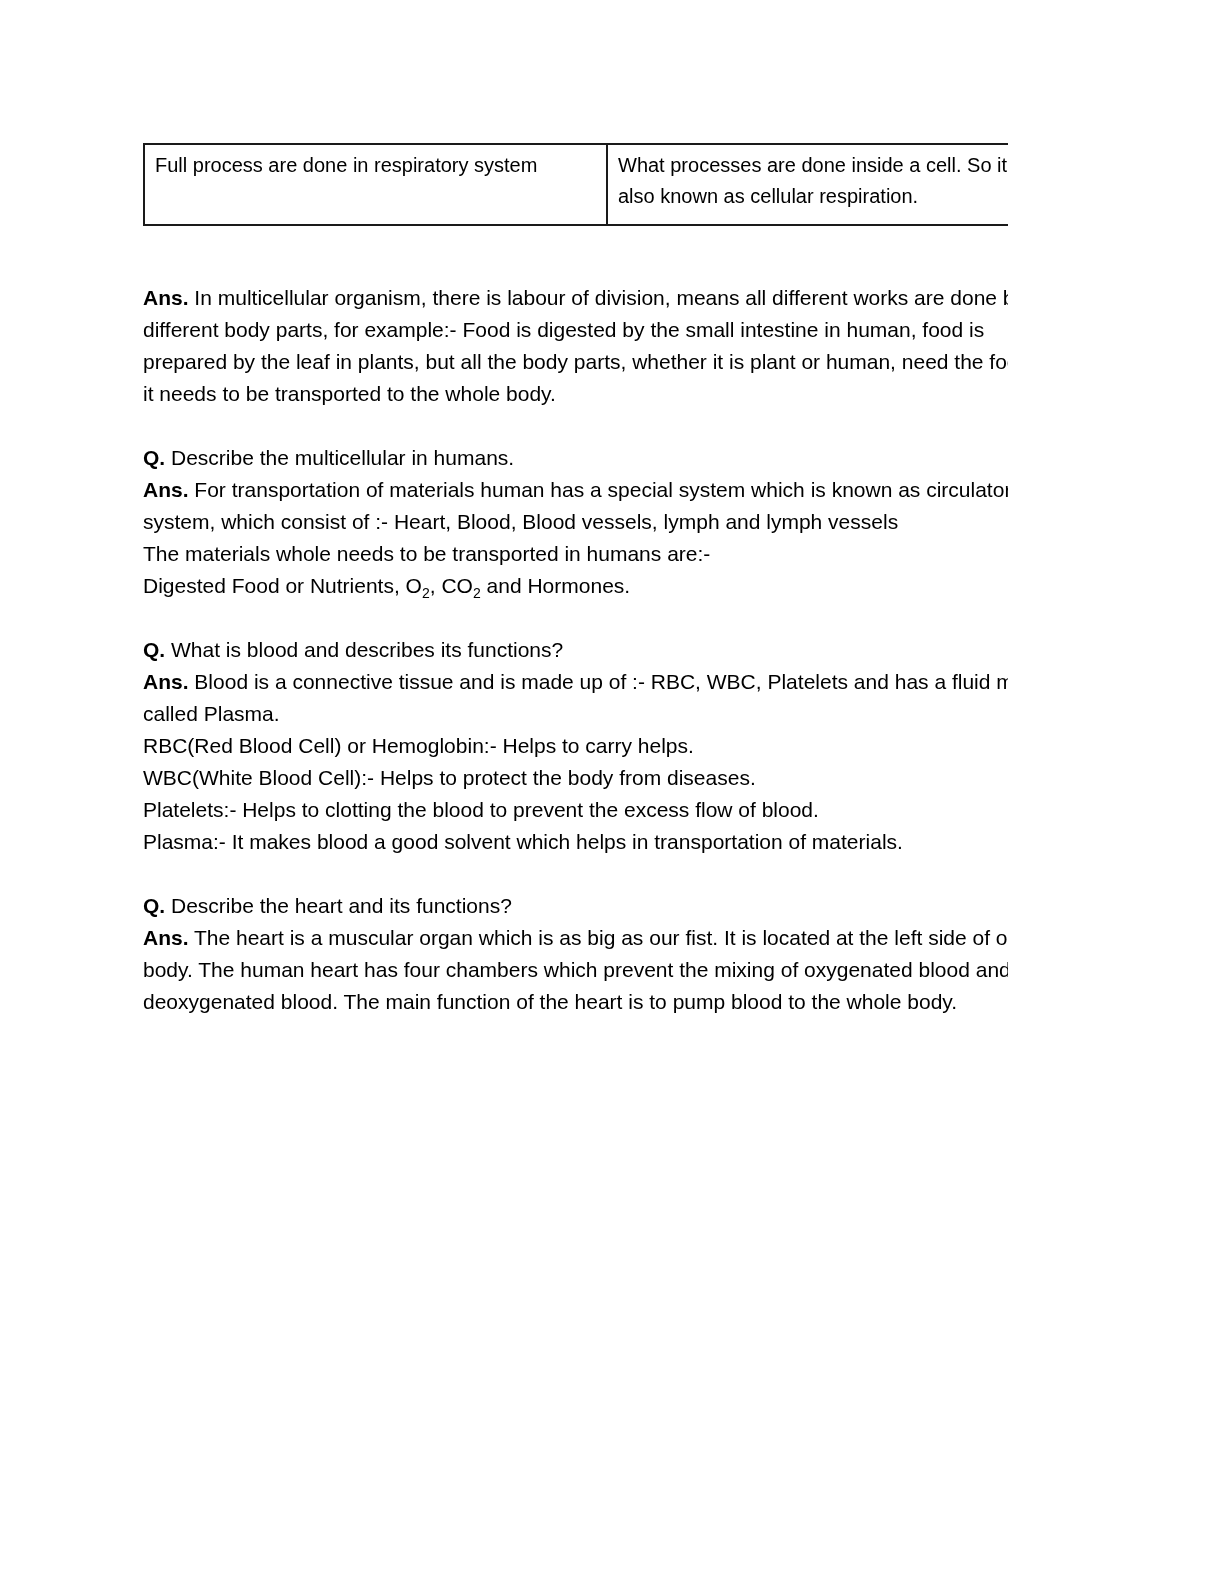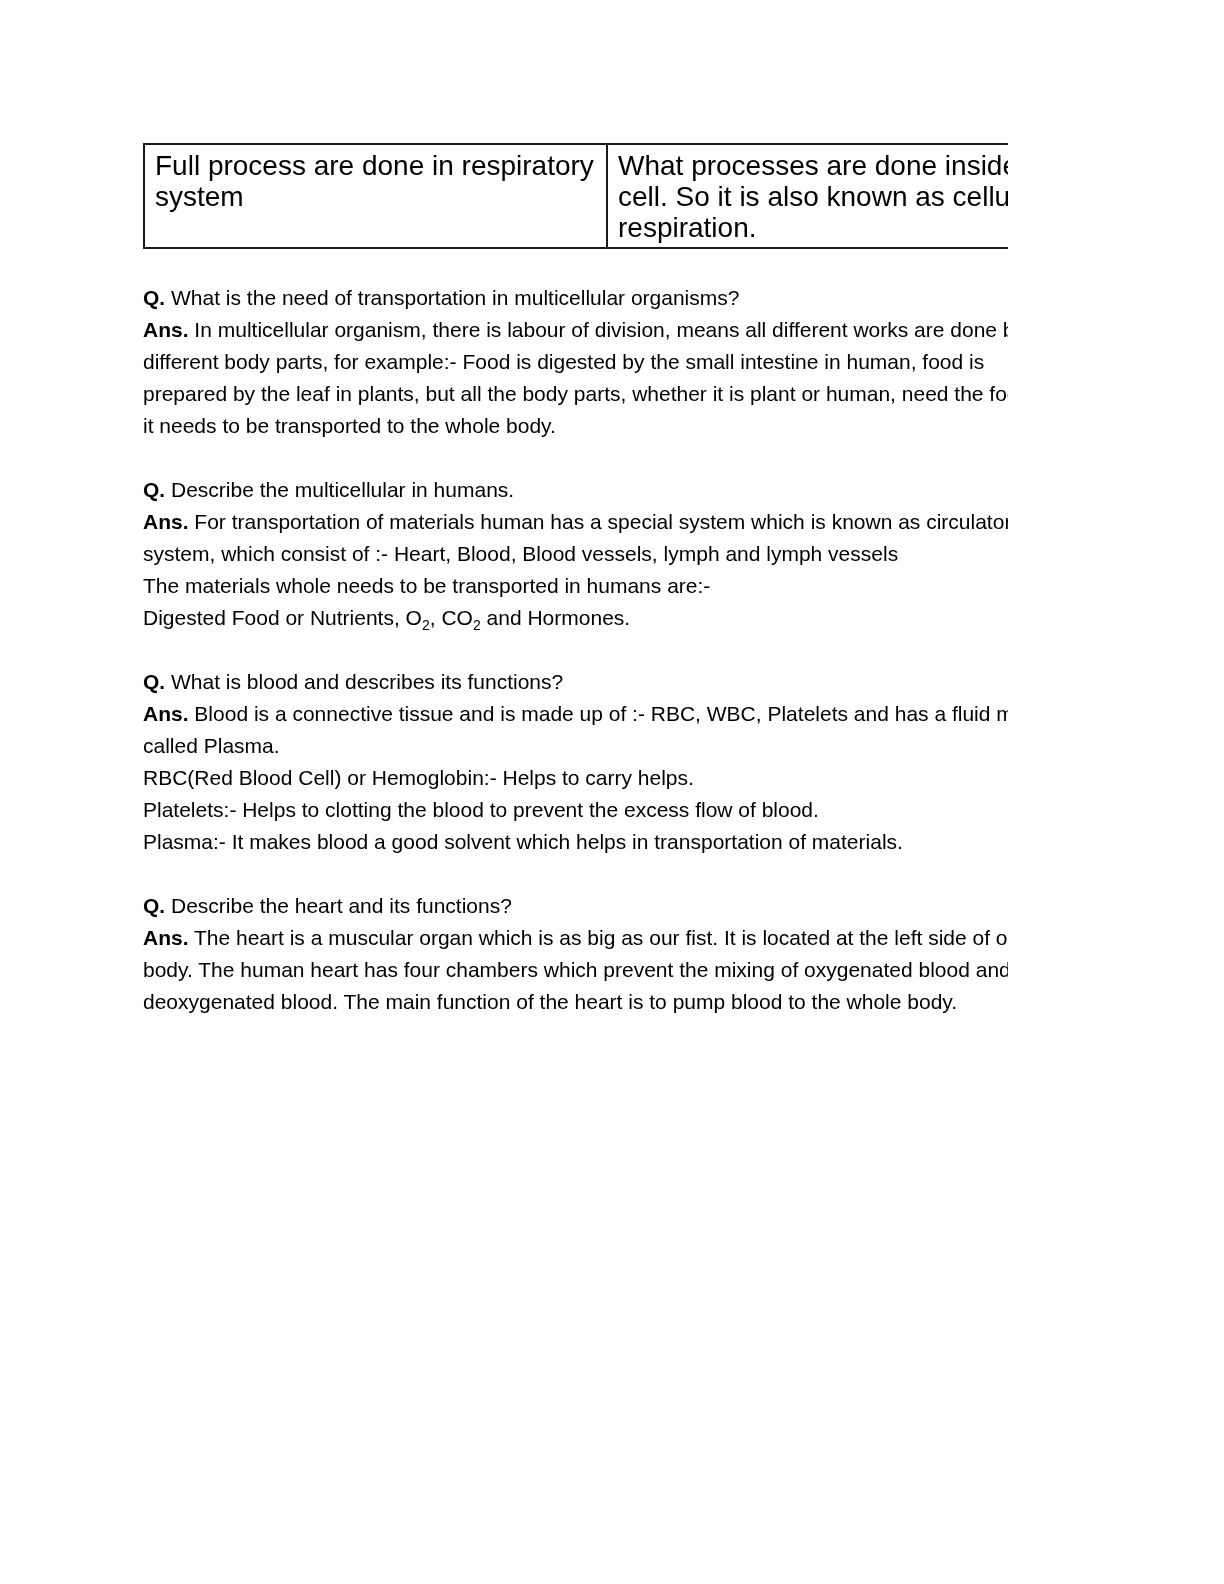--- a/index.html
+++ b/index.html
@@ -27,22 +27,22 @@
     position: absolute;
     top: 143px;
     left: 143px;
     width: 921px;
     border-collapse: collapse;
     table-layout: fixed;
   }
   table.top-table td {
     border: 2px solid #1a1a1a;
     vertical-align: top;
-    padding: 5px 10px 4px 10px;
-    font-size: 28px;
+    padding: 5px 10px 12px 10px;
+    font-size: 20px;
     line-height: 31px;
   }
   td.cell-left  { width: 50.4%; }
   td.cell-right { width: 49.6%; }
   .content {
     position: absolute;
     top: 282px;
     left: 143px;
     width: 926px;
     font-size: 21px;
@@ -68,35 +68,35 @@
       <tr>
         <td class="cell-left">Full process are done in respiratory system</td>
         <td class="cell-right">What processes are done inside a cell. So it is also known as cellular respiration.</td>
       </tr>
     </tbody>
   </table>
 
   <div class="content">
 
     <div class="qa-block">
-      <p><strong class="lbl">Q.</strong> <span>What is the need of transportation in multicellular organisms?</span></p>
       <p><strong class="lbl">Ans.</strong> <span>In multicellular organism, there is labour of division, means all different works are done by different body parts, for example:- Food is digested by the small intestine in human, food is prepared by the leaf in plants, but all the body parts, whether it is plant or human, need the food. So it needs to be transported to the whole body.</span></p>
     </div>
 
     <div class="qa-block">
       <p><strong class="lbl">Q.</strong> <span>Describe the multicellular in humans.</span></p>
       <p><strong class="lbl">Ans.</strong> <span>For transportation of materials human has a special system which is known as circulatory system, which consist of :- Heart, Blood, Blood vessels, lymph and lymph vessels</span></p>
       <p>The materials whole needs to be transported in humans are:-</p>
       <p><span>Digested Food or Nutrients, O</span><sub>2</sub><span>, CO</span><sub>2</sub><span> and Hormones.</span></p>
     </div>
 
     <div class="qa-block">
       <p><strong class="lbl">Q.</strong> <span>What is blood and describes its functions?</span></p>
       <p><strong class="lbl">Ans.</strong> <span>Blood is a connective tissue and is made up of :- RBC, WBC, Platelets and has a fluid matrix called Plasma.</span></p>
       <p>RBC(Red Blood Cell) or Hemoglobin:- Helps to carry helps.</p>
+      <p>WBC(White Blood Cell):- Helps to protect the body from diseases.</p>
       <p>Platelets:- Helps to clotting the blood to prevent the excess flow of blood.</p>
       <p>Plasma:- It makes blood a good solvent which helps in transportation of materials.</p>
     </div>
 
     <div class="qa-block">
       <p><strong class="lbl">Q.</strong> <span>Describe the heart and its functions?</span></p>
       <p><strong class="lbl">Ans.</strong> <span>The heart is a muscular organ which is as big as our fist. It is located at the left side of our body. The human heart has four chambers which prevent the mixing of oxygenated blood and deoxygenated blood. The main function of the heart is to pump blood to the whole body.</span></p>
     </div>
 
   </div>

